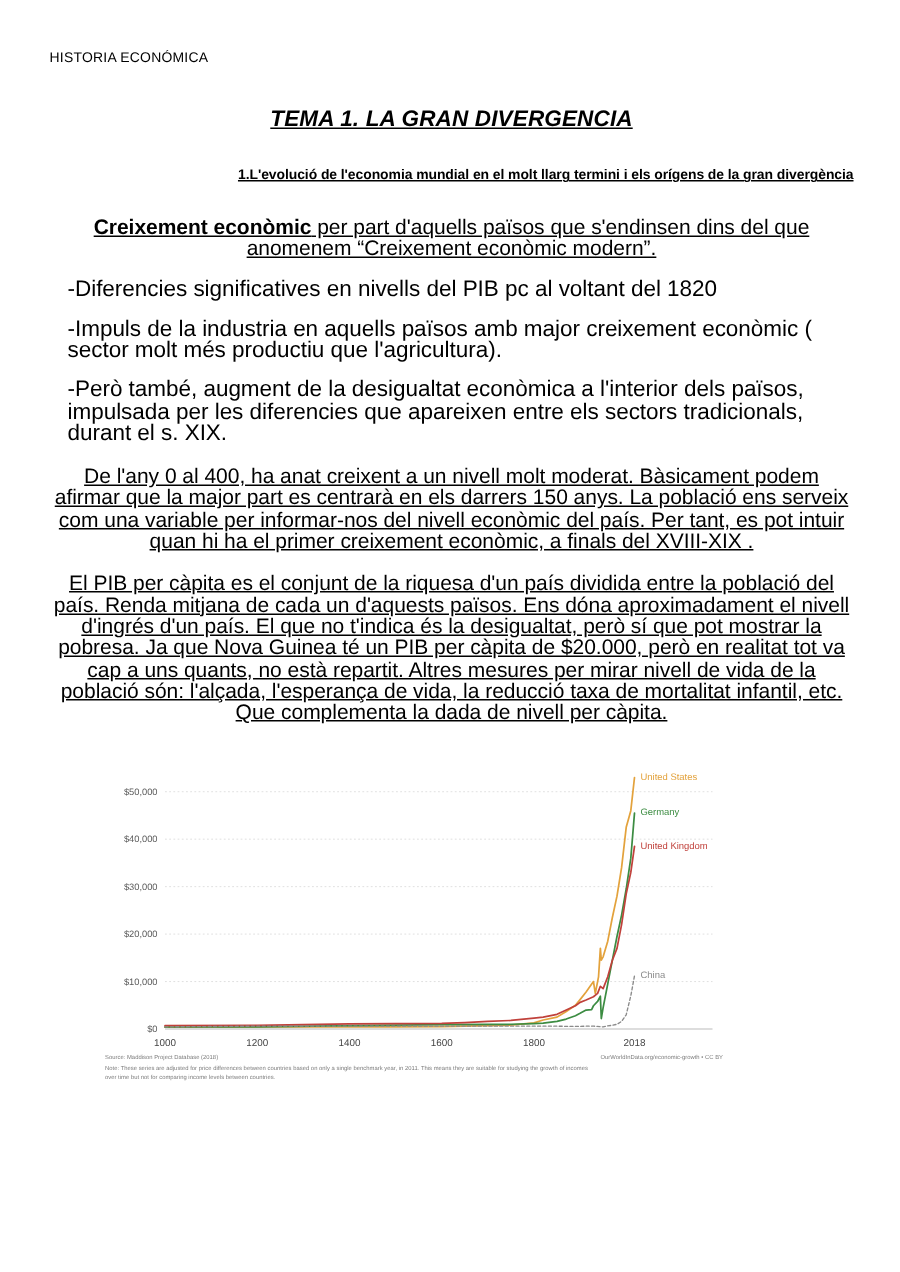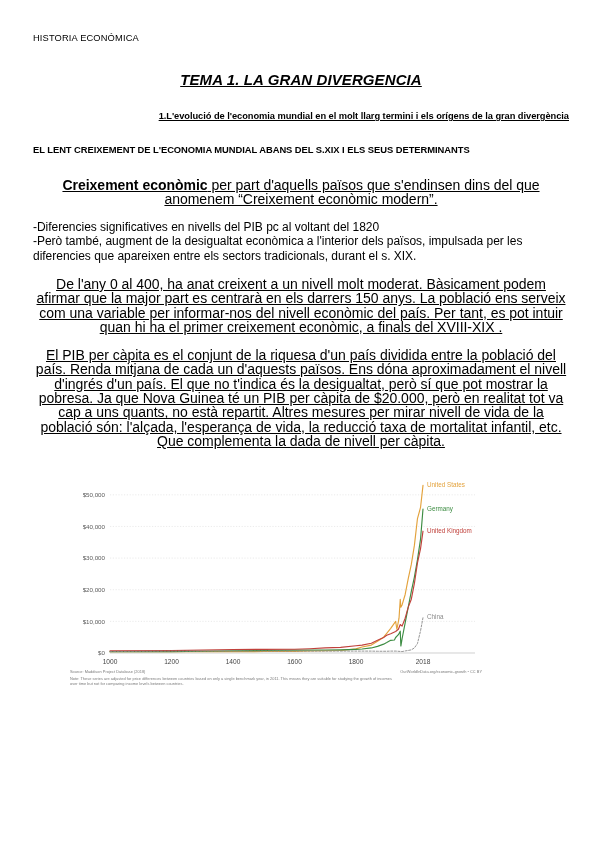--- a/index.html
+++ b/index.html
@@ -65,23 +65,23 @@
     letter-spacing: -0.02px;
     text-align: center;
     text-decoration: underline;
   }
   p.body b { font-weight: bold; }
 
   .list-block {
     margin: 0 0 14px 0;
   }
   .list-block p {
-    font-size: 12px;
+    font-size: 15px;
     line-height: 14.3px;
-    margin: 0;
+    margin: 12px;
     letter-spacing: -0.02px;
   }
 
   
   .chart-wrap {
     position: relative;
     width: 440px;
     height: 245px;
     margin: 17px 0 0 15px;
     background: #ffffff;
@@ -114,26 +114,26 @@
 <div class="page">
 
   <div class="doc-header">HISTORIA ECONÓMICA</div>
 
   <div class="doc-title">
     <span>TEMA 1. LA GRAN DIVERGENCIA</span>
   </div>
 
   <div class="section-heading">1.L'evolució de l'economia mundial en el molt llarg termini i els orígens de la gran divergència</div>
 
-  <div class="subsection-heading">EL LENT CREIXEMENT DE L'ECONOMIA MUNDIAL ABANS DEL S.XIX I ELS SEUS DETERMINANTS</div>
 
   <p class="body"><b>Creixement econòmic</b><span> per part d'aquells països que s'endinsen dins del que anomenem “Creixement econòmic modern”.</span></p>
 
   <div class="list-block">
     <p>-Diferencies significatives en nivells del PIB pc al voltant del 1820</p>
+    <p>-Impuls de la industria en aquells països amb major creixement econòmic ( sector molt més productiu que l'agricultura).</p>
     <p>-Però també, augment de la desigualtat econòmica a l'interior dels països, impulsada per les diferencies que apareixen entre els sectors tradicionals, durant el s. XIX.</p>
   </div>
 
   <p class="body">De l'any 0 al 400, ha anat creixent a un nivell molt moderat. Bàsicament podem afirmar que la major part es centrarà en els darrers 150 anys. La població ens serveix com una variable per informar-nos del nivell econòmic del país. Per tant, es pot intuir quan hi ha el primer creixement econòmic, a finals del XVIII-XIX .</p>
 
   <p class="body">El PIB per càpita es el conjunt de la riquesa d'un país dividida entre la població del país. Renda mitjana de cada un d'aquests països. Ens dóna aproximadament el nivell d'ingrés d'un país. El que no t'indica és la desigualtat, però sí que pot mostrar la pobresa. Ja que Nova Guinea té un PIB per càpita de $20.000, però en realitat tot va cap a uns quants, no està repartit. Altres mesures per mirar nivell de vida de la població són: l'alçada, l'esperança de vida, la reducció taxa de mortalitat infantil, etc. Que complementa la dada de nivell per càpita.</p>
 
 
   <div class="chart-wrap">
     <svg class="chart-svg" id="chart-svg" width="440" height="245" viewBox="0 0 440 245">

